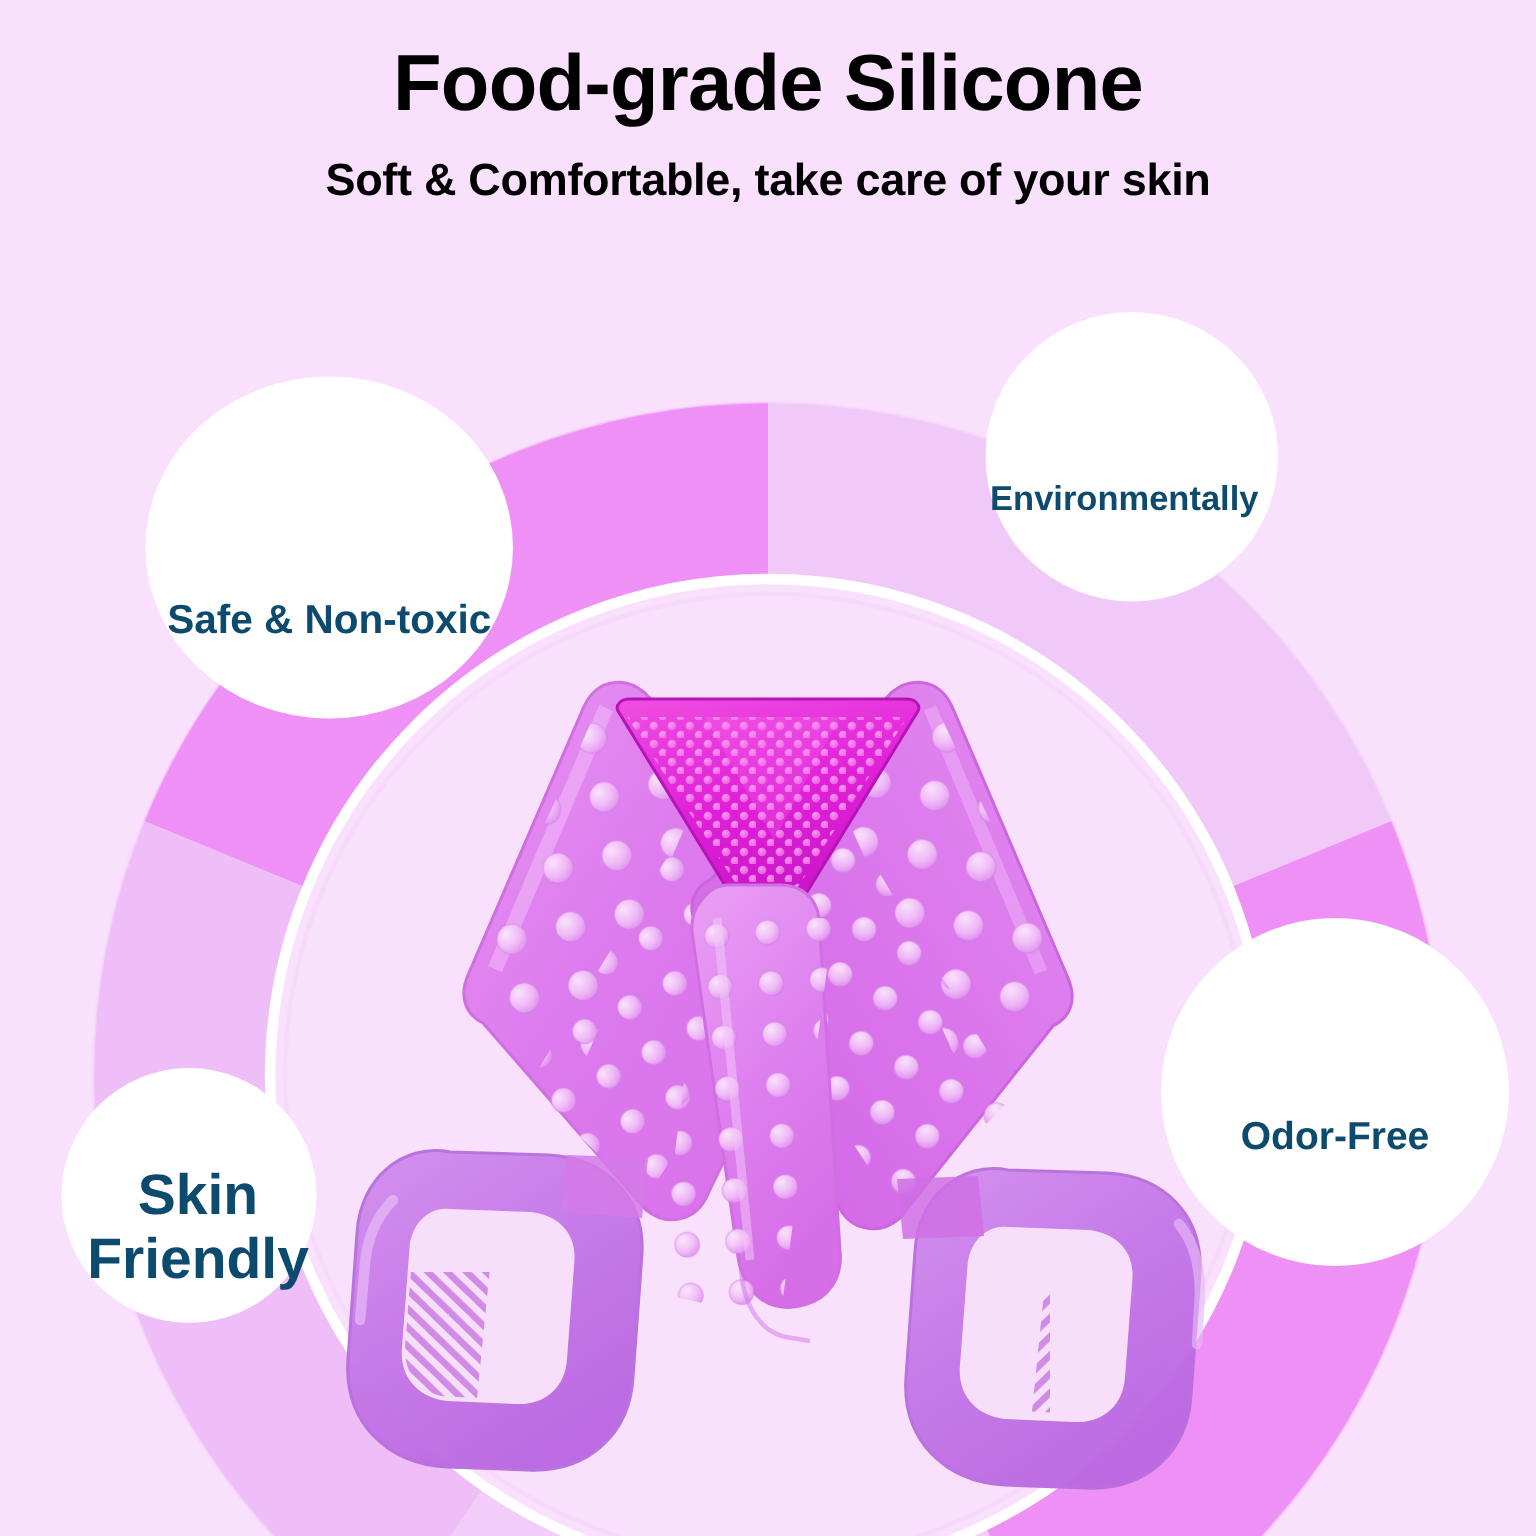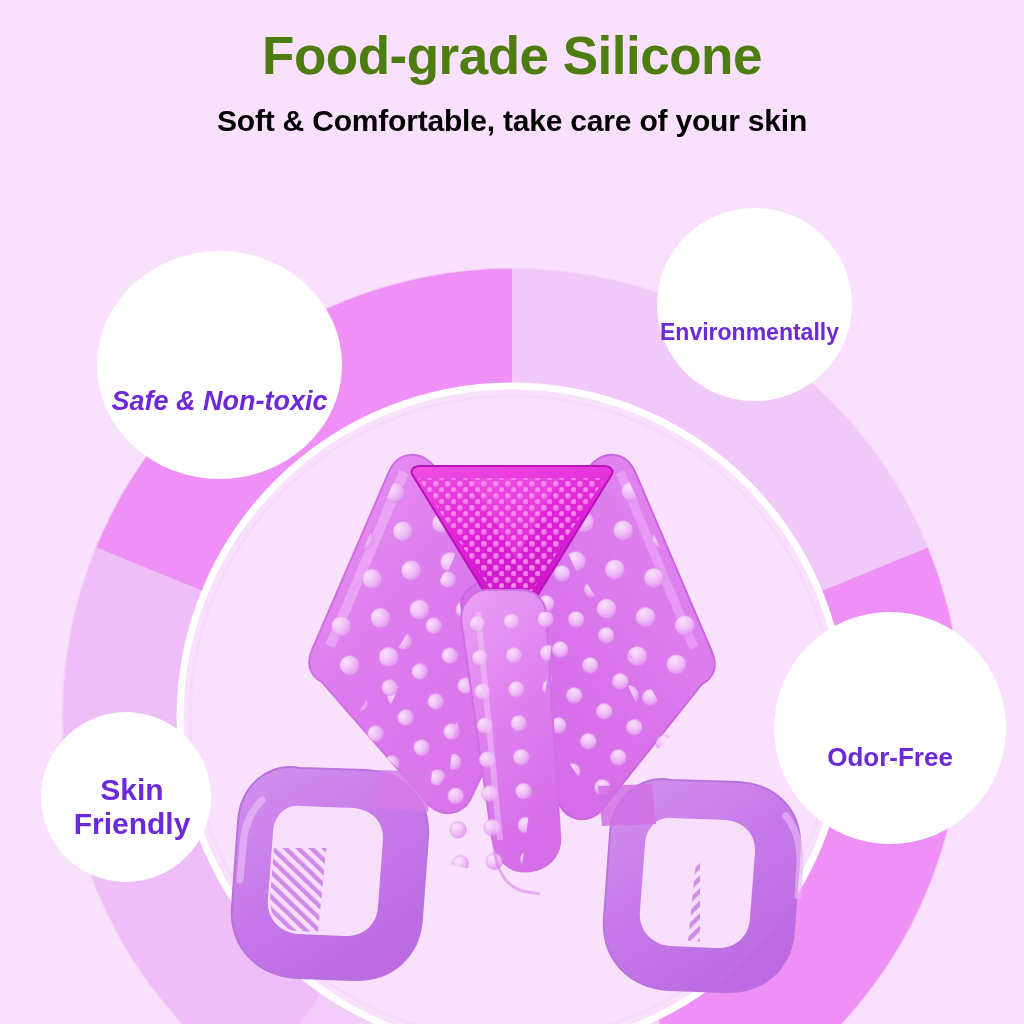--- a/index.html
+++ b/index.html
@@ -10,21 +10,21 @@
     font-family:"Liberation Sans","DejaVu Sans",sans-serif;
     overflow:hidden;
   }
   .page{position:relative;width:1024px;height:1024px;overflow:hidden;background:#f9e0fd;}
 
   
   .header{position:absolute;left:0;top:0;width:1024px;text-align:center;z-index:40;}
   .title{
     margin:0;padding-top:28px;
     font-size:53px;font-weight:bold;letter-spacing:-0.5px;
-    color:#4d7c0f;line-height:1.05;
+    color:#000000;line-height:1.05;
   }
   .subtitle{
     margin:0;padding-top:20px;
     font-size:30px;font-weight:bold;letter-spacing:-0.2px;
     color:#000000;line-height:1.1;
   }
 
   
   .ring-wrap{position:absolute;left:0;top:178px;width:1024px;height:846px;z-index:1;}
   .ring-svg{position:absolute;left:0;top:0;}
@@ -34,32 +34,32 @@
 
   
   .bubble{
     position:absolute;z-index:60;
     background:#ffffff;border-radius:50%;
     display:flex;align-items:center;justify-content:center;
     text-align:center;
     box-shadow:0 0 0 0 rgba(0,0,0,0);
   }
   .bubble .btxt{
-    color:#6d28d9;font-weight:bold;line-height:1.12;
+    color:#0c4a6e;font-weight:bold;line-height:1.12;
     white-space:nowrap;
   }
   
   #bubble-safe{left:97px;top:251px;width:245px;height:228px;}
-  #bubble-safe .btxt{font-size:27px;position:relative;top:36px;font-style:italic;}
+  #bubble-safe .btxt{font-size:27px;position:relative;top:48px;}
 
   #bubble-env{left:657px;top:208px;width:195px;height:193px;}
   #bubble-env .btxt{font-size:23px;position:relative;top:28px;left:-5px;}
 
   #bubble-skin{left:41px;top:712px;width:170px;height:170px;}
-  #bubble-skin .btxt{font-size:30px;white-space:normal;position:relative;top:10px;left:6px;}
+  #bubble-skin .btxt{font-size:38px;white-space:normal;position:relative;top:22px;left:6px;}
 
   #bubble-odor{left:774px;top:612px;width:232px;height:232px;}
   #bubble-odor .btxt{font-size:26px;position:relative;top:30px;}
 </style>
 </head>
 <body>
 
 <div class="page">
 
   <div class="header">

